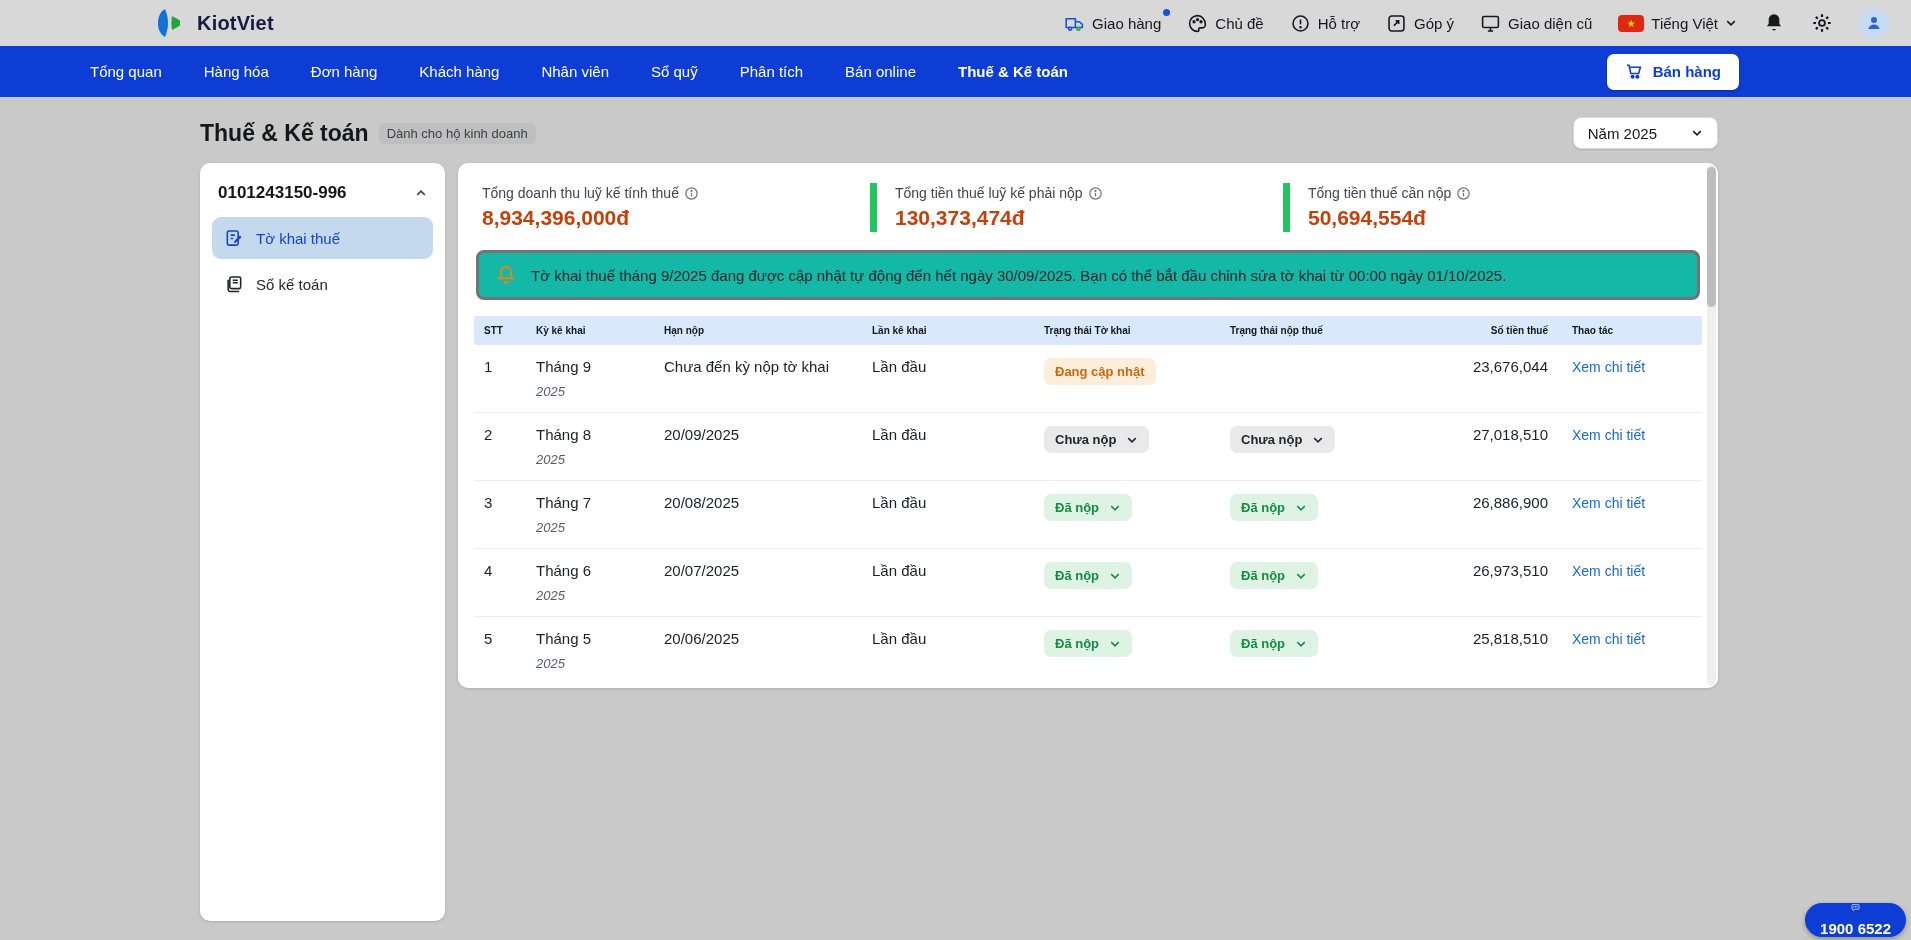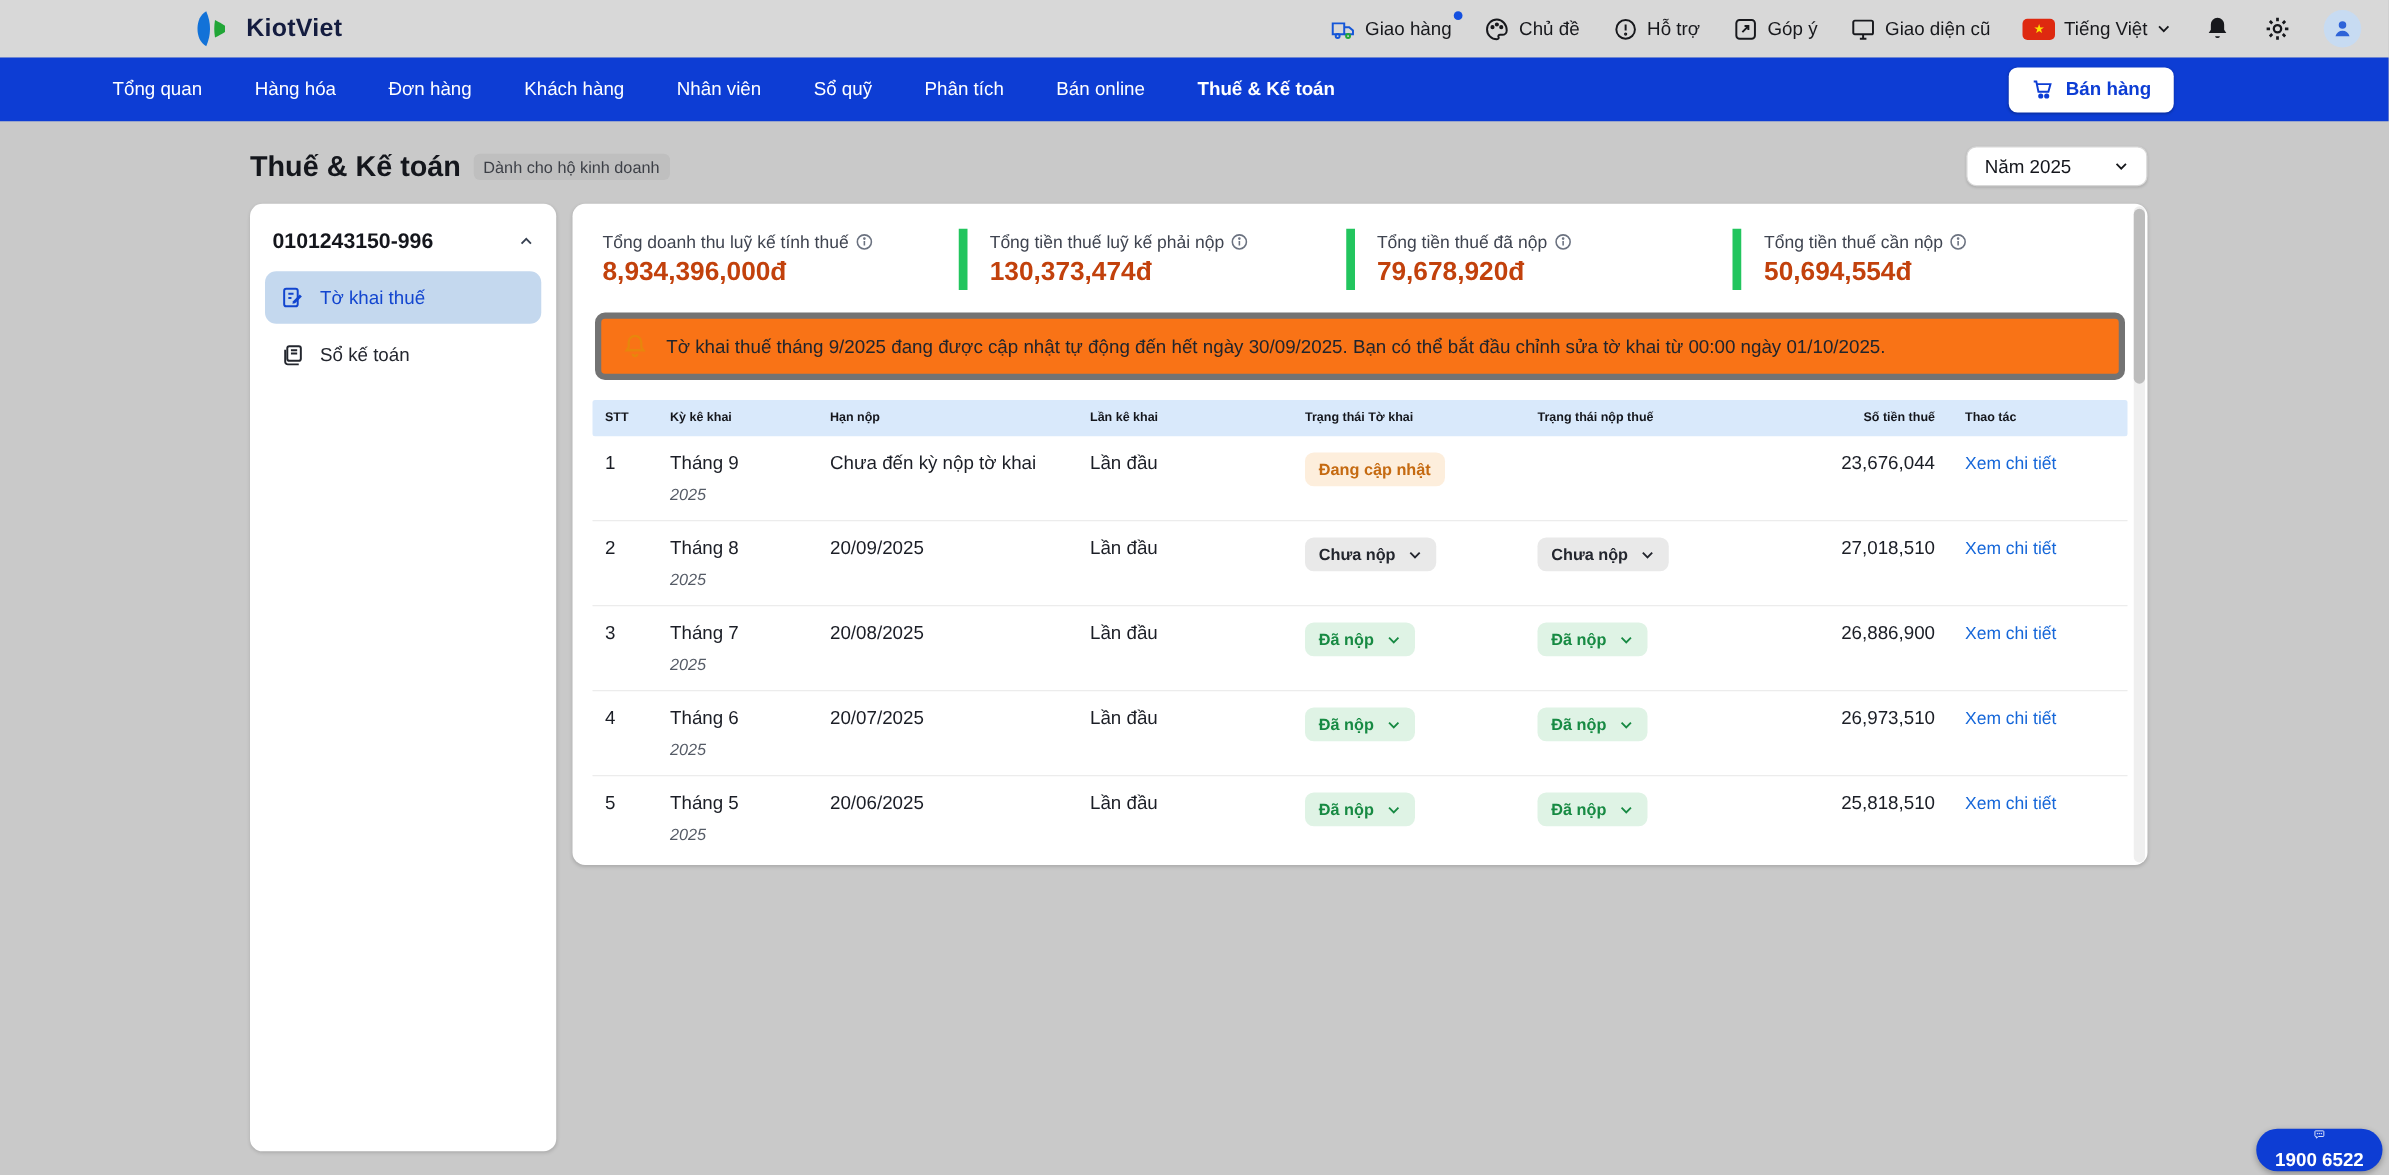--- a/index.html
+++ b/index.html
@@ -69,22 +69,22 @@
     background:#bdbdbd; border-radius:6px; cursor:grab; }
 
   .stats { display:flex; margin:0 6px 18px 6px; }
   .stat { flex:1; padding:2px 0 2px 18px; }
   .stat:first-child { padding-left:2px; }
   .stat + .stat { border-left:7px solid #22c55e; }
   .stat-label { font-size:14px; color:#3f4450; display:flex; align-items:center; gap:5px; }
   .stat-value { font-size:21px; font-weight:bold; color:#c2410c; margin-top:5px; }
   .info-ic { color:#6b7280; }
 
-  .banner { display:flex; align-items:center; gap:14px; background:#f97316;
-    border:5px solid #737373; border-radius:8px; padding:11px 16px; margin:0 2px 16px 2px;
+  .banner { display:flex; align-items:center; gap:14px; background:#14b8a6;
+    border:3px solid #737373; border-radius:8px; padding:11px 16px; margin:0 2px 16px 2px;
     font-size:15px; color:#20242c; }
   .banner svg { flex-shrink:0; }
 
   .thead, .trow { display:grid;
     grid-template-columns:52px 128px 208px 172px 186px 234px 1fr 140px; align-items:start; }
   .thead { background:#d9e9fb; border-radius:2px; padding:9px 0; font-size:10px;
     font-weight:bold; color:#14161c; align-items:center; }
   .th { padding-left:10px; }
   .th.right { text-align:right; padding-right:14px; }
   .trow { border-bottom:1px solid #ececec; padding:13px 0; font-size:15px; color:#1b1e26; }
@@ -274,31 +274,20 @@
               <svg class="info-ic" width="15" height="15" viewBox="0 0 24 24" fill="none" stroke="currentColor" stroke-width="2">
                   <circle cx="12" cy="12" r="9"></circle>
                   <path d="M12 11v5.5"></path>
                   <circle cx="12" cy="7.8" r="0.7" fill="currentColor"></circle>
                 </svg>
             </div>
             <div class="stat-value">130,373,474đ</div>
           </div>
           <div class="stat">
             <div class="stat-label">
-                <span>Tổng tiền thuế đã nộp</span>
-              <svg class="info-ic" width="15" height="15" viewBox="0 0 24 24" fill="none" stroke="currentColor" stroke-width="2">
-                  <circle cx="12" cy="12" r="9"></circle>
-                  <path d="M12 11v5.5"></path>
-                  <circle cx="12" cy="7.8" r="0.7" fill="currentColor"></circle>
-                </svg>
-            </div>
-            <div class="stat-value">79,678,920đ</div>
-          </div>
-          <div class="stat">
-            <div class="stat-label">
                 <span>Tổng tiền thuế cần nộp</span>
               <svg class="info-ic" width="15" height="15" viewBox="0 0 24 24" fill="none" stroke="currentColor" stroke-width="2">
                   <circle cx="12" cy="12" r="9"></circle>
                   <path d="M12 11v5.5"></path>
                   <circle cx="12" cy="7.8" r="0.7" fill="currentColor"></circle>
                 </svg>
             </div>
             <div class="stat-value">50,694,554đ</div>
           </div>
         </div>

